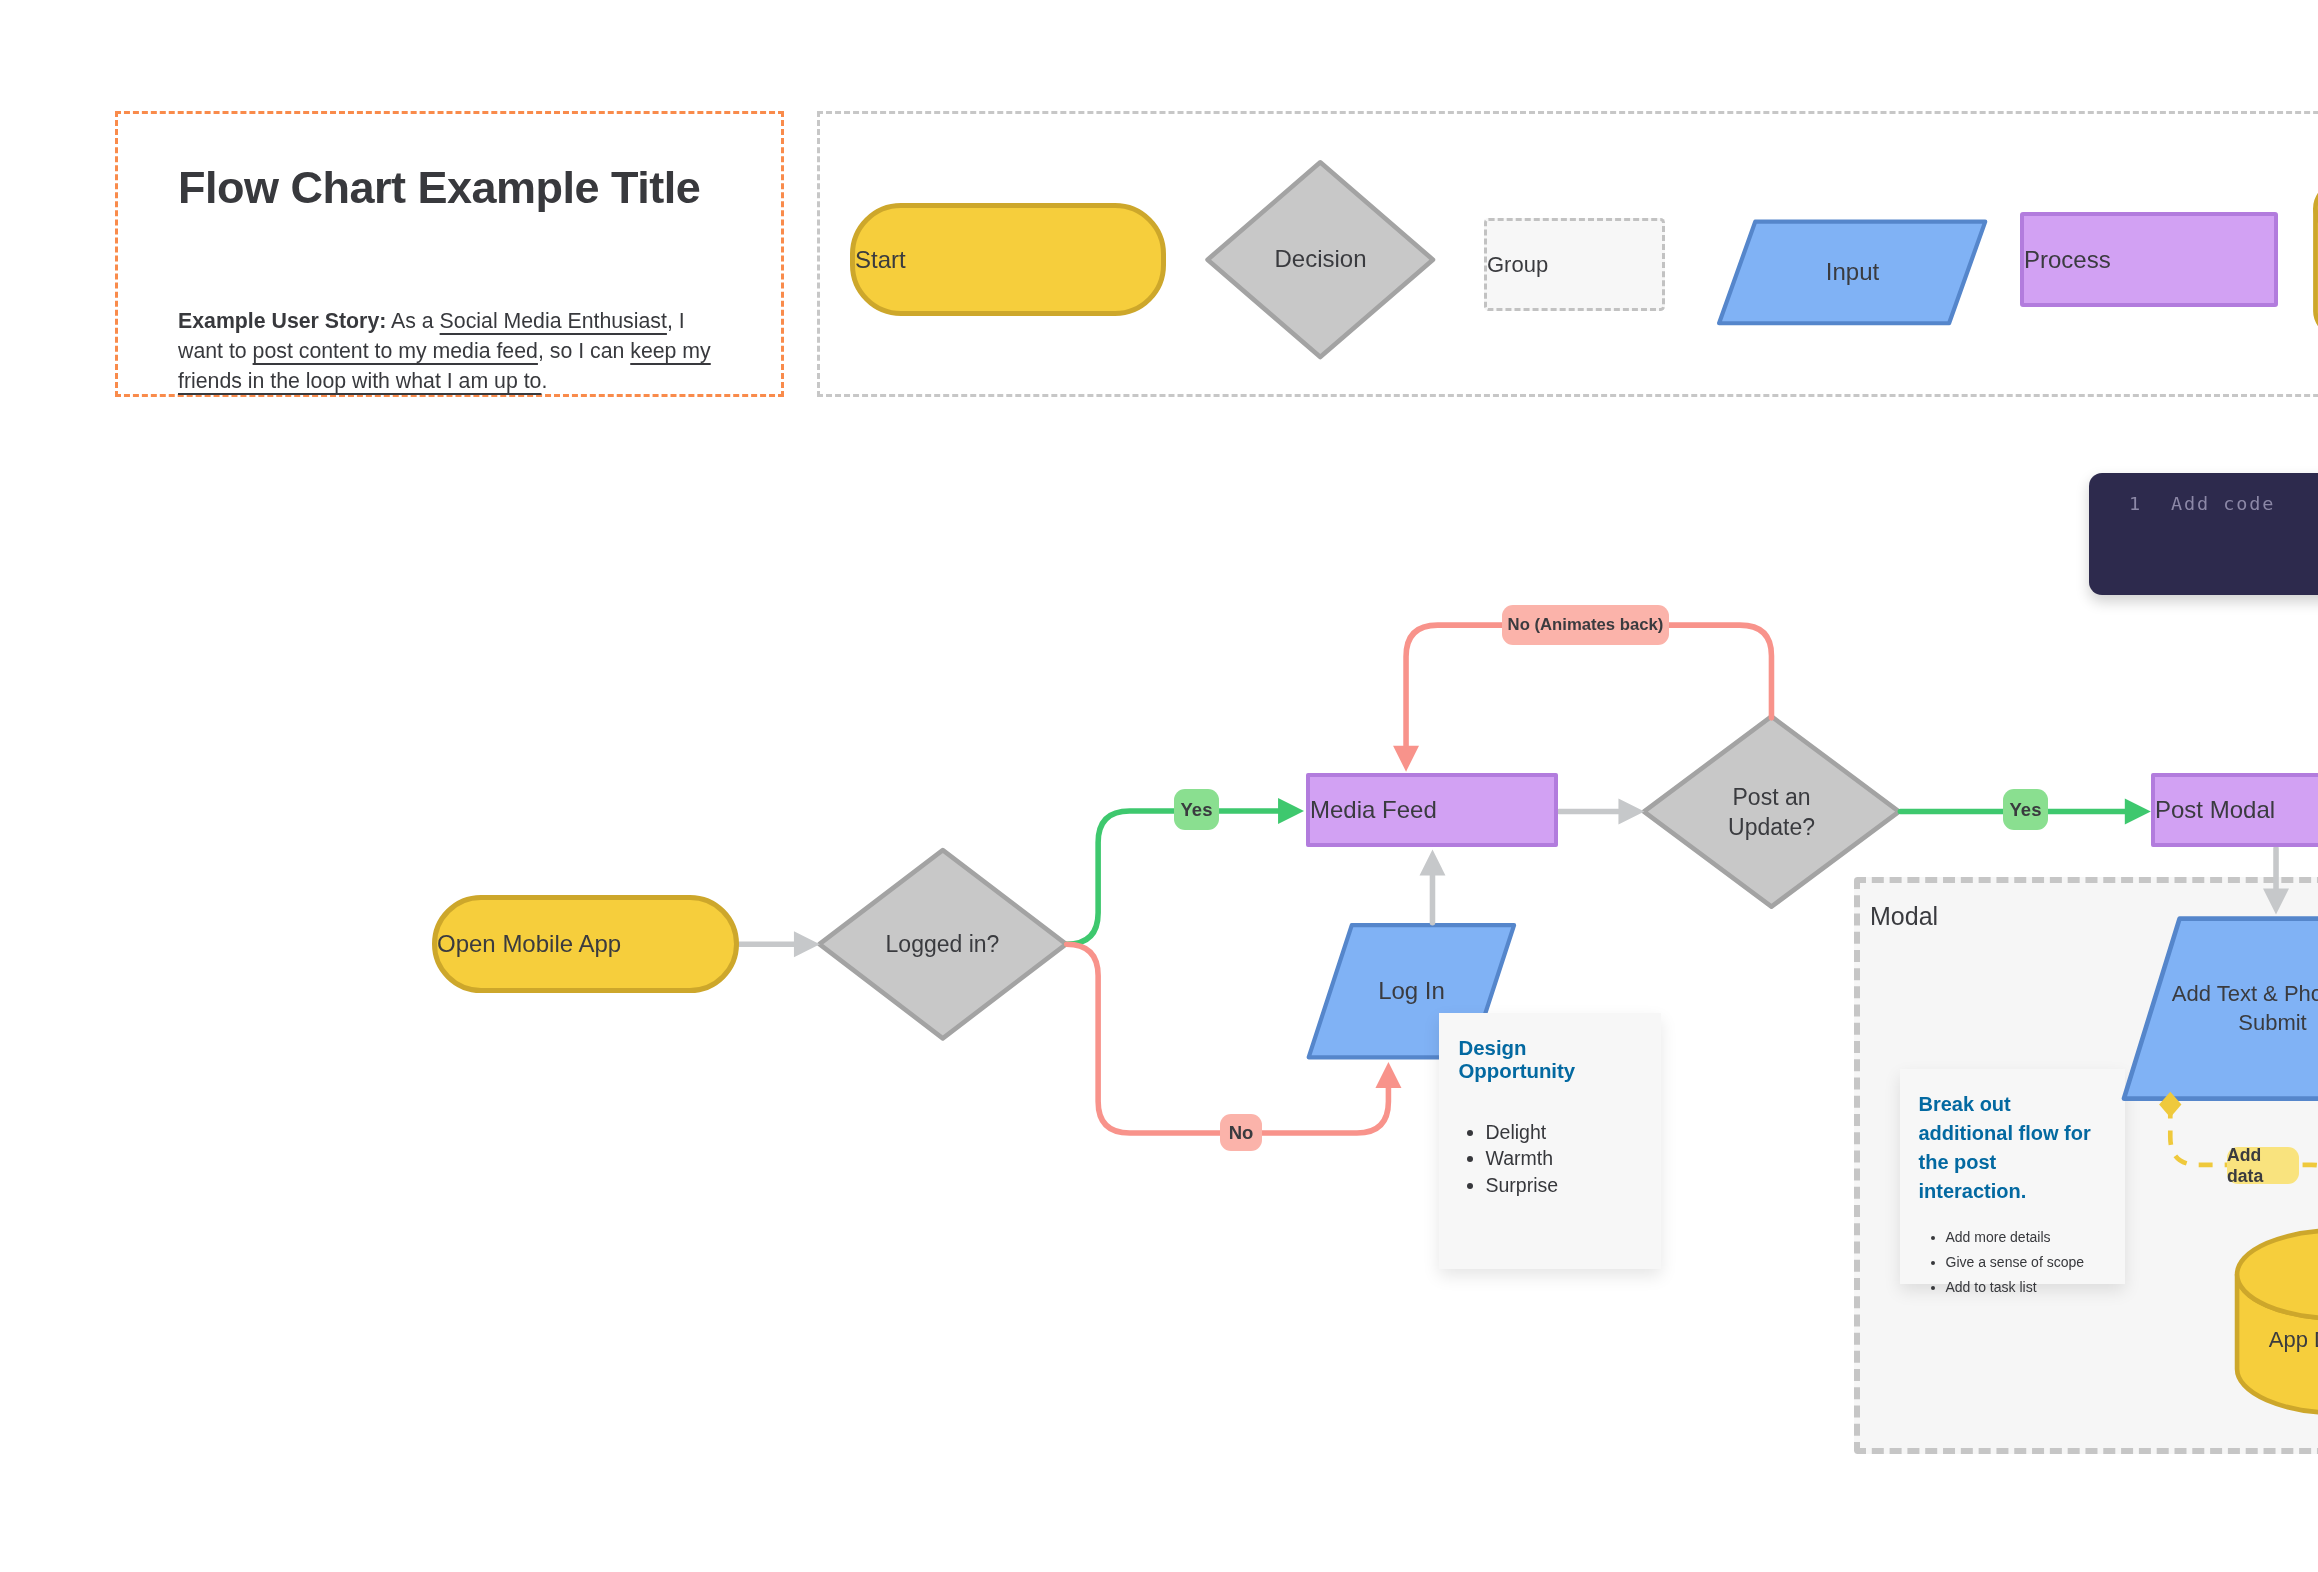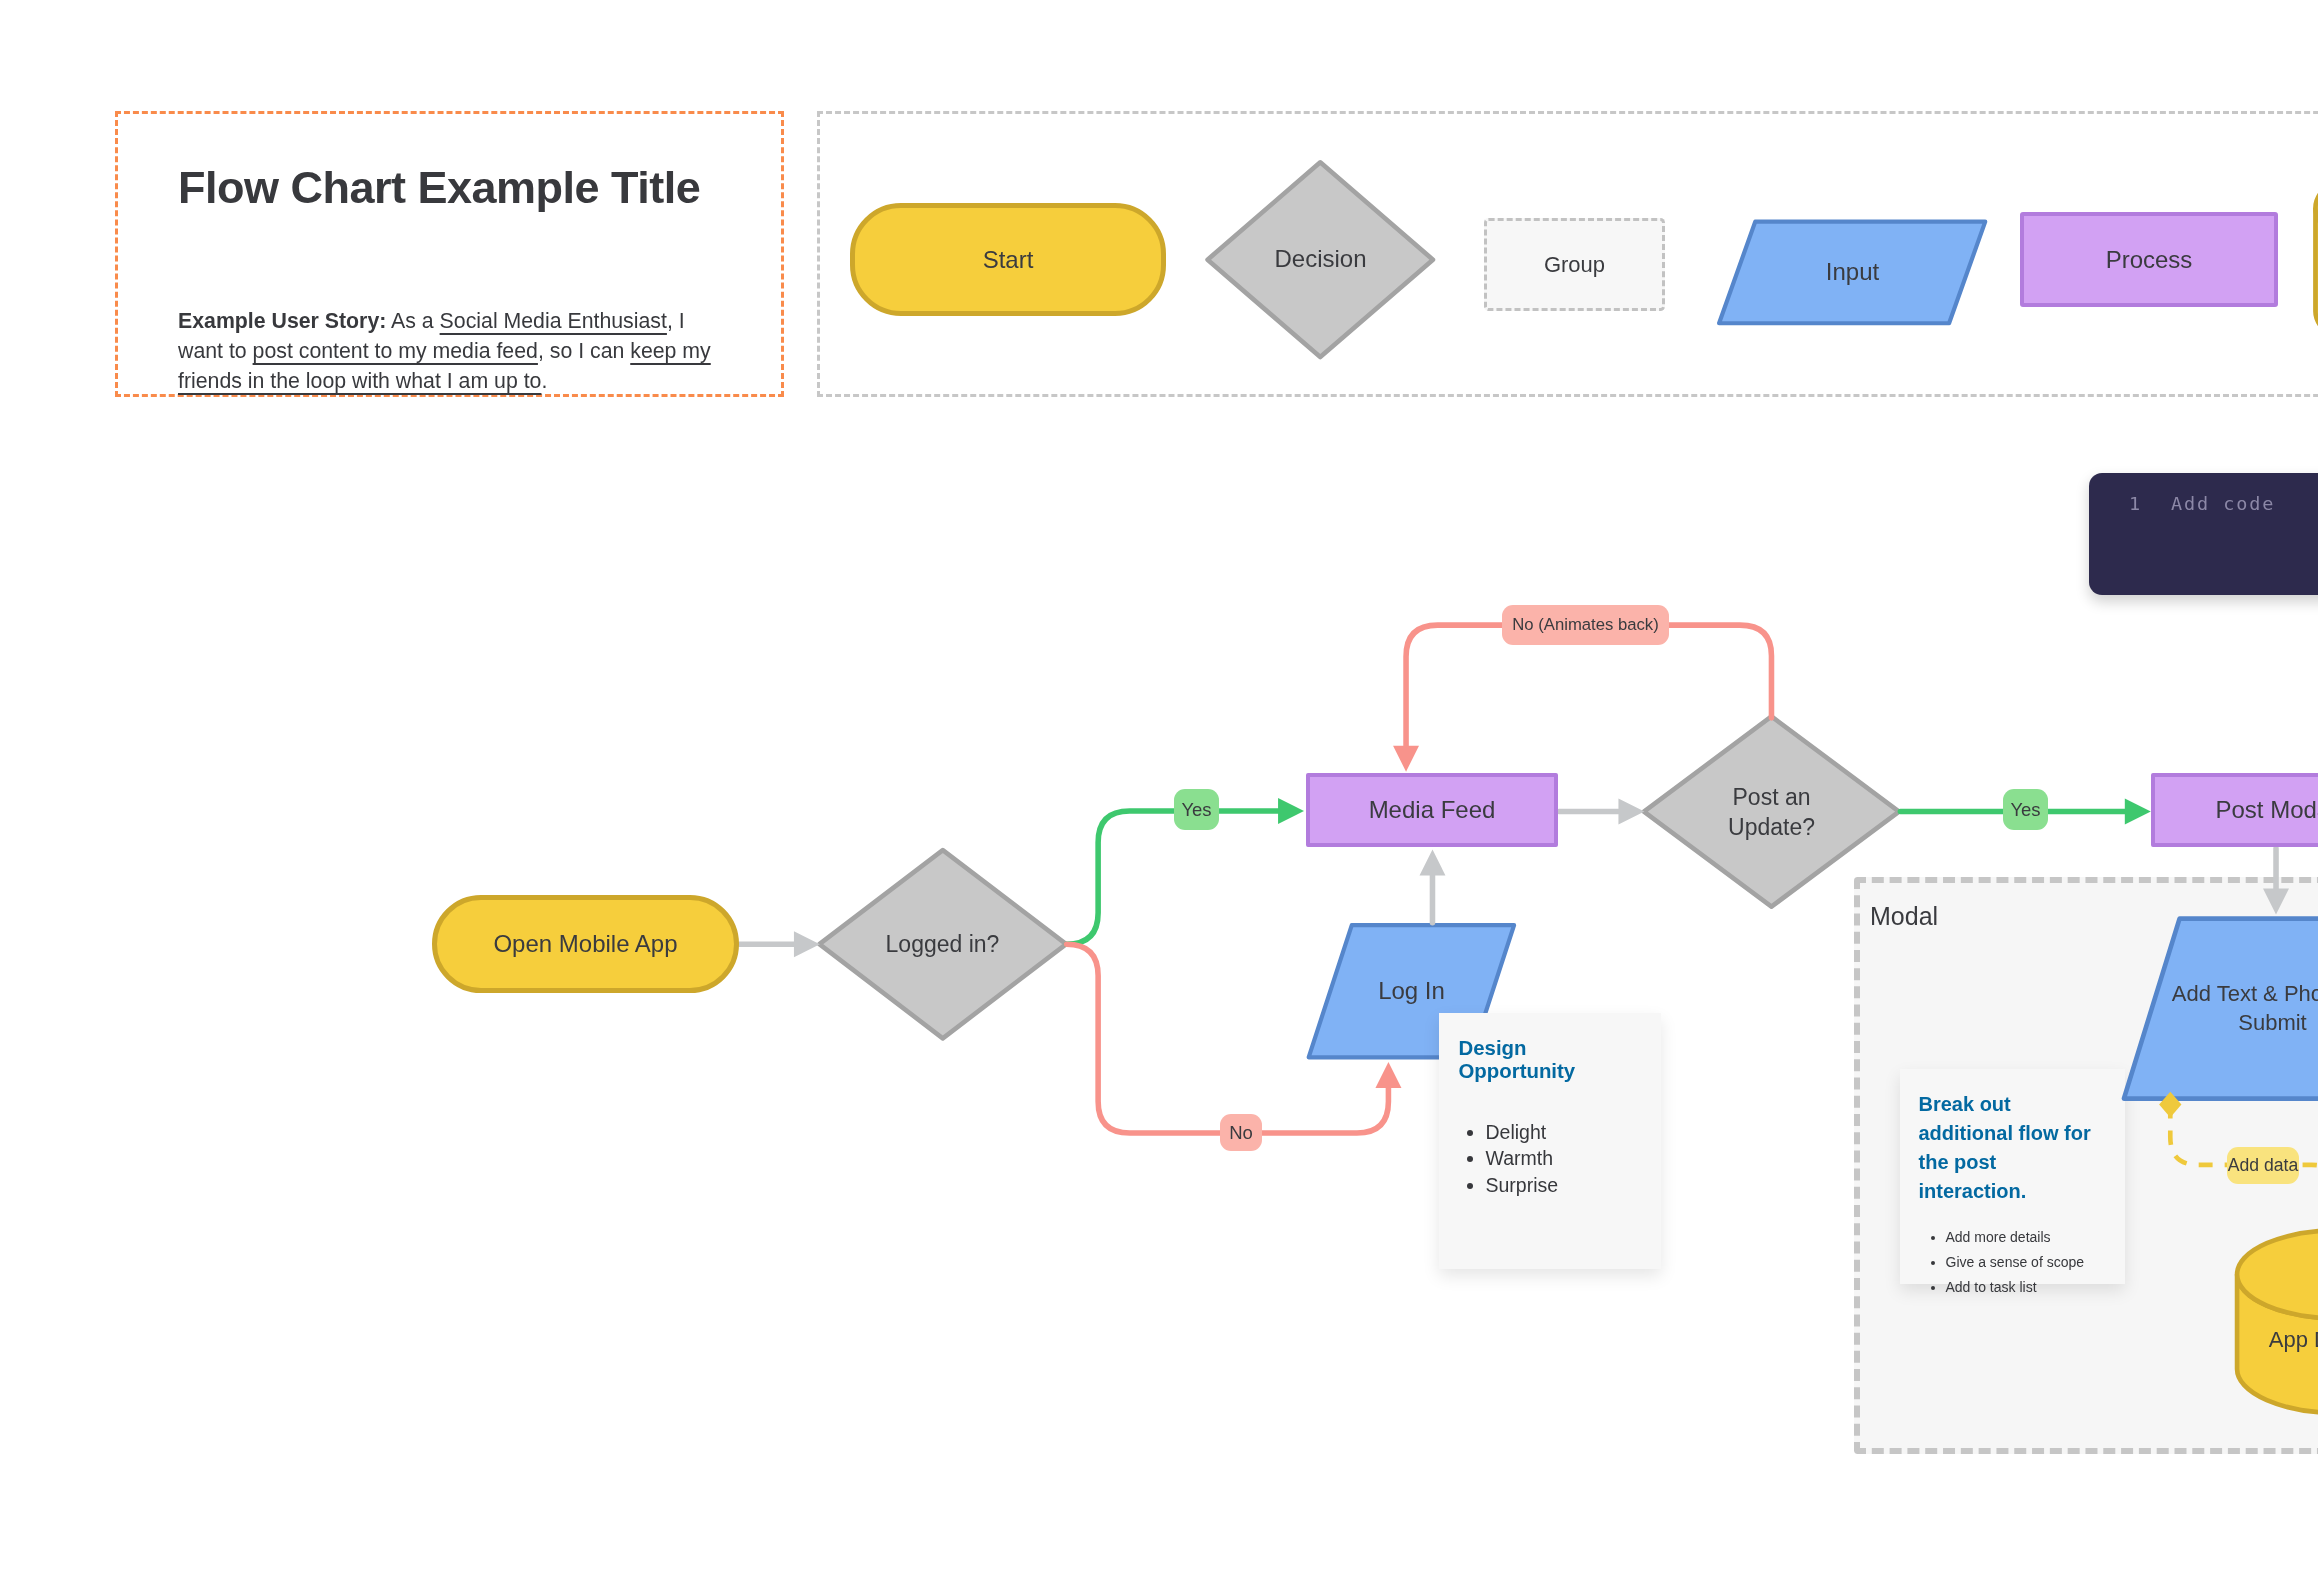--- a/index.html
+++ b/index.html
@@ -8,27 +8,27 @@
   .abs{position:absolute;box-sizing:border-box;}
   
   .title-card{left:115px;top:111px;width:669px;height:286px;border:3.7px dashed #F98B4B;background:#fff;
               padding:48px 60px;}
   .title-card h1{margin:0;font-size:45px;font-weight:700;color:#38393D;letter-spacing:-0.5px;}
   .story{margin:92px 0 0 0;font-size:21.3px;line-height:30px;color:#38393D;width:547px;}
   .story .b{font-weight:700;}
   .story .u{text-decoration:underline;text-decoration-thickness:1.9px;text-underline-offset:5.1px;}
   .shapes-card{left:817px;top:111px;width:2124px;height:286px;border:3.7px dashed #C7C7C7;background:#fff;}
   
-  .node{display:flex;align-items:center;justify-content:center;text-align:center;
+  .node{display:flex;align-items:center;justify-content:flex-start;text-align:center;
         font-size:24px;font-weight:500;color:#3A3B3F;}
   .pill-yellow{background:#F6CE3C;border:5.6px solid #CDA72B;border-radius:51px;}
   .rect-purple{background:#D2A1F3;border:4.2px solid #B27CDD;border-radius:2px;}
   .rect-group{background:#F7F7F7;border:3.7px dashed #C2C2C2;border-radius:4.6px;}
   .badge{display:flex;align-items:center;justify-content:center;border-radius:11px;
-         font-size:18.5px;font-weight:400;color:#3A3B3F;}
+         font-size:18.5px;font-weight:700;color:#3A3B3F;}
   .note{background:#F7F7F7;box-shadow:0 7.4px 16px rgba(0,0,0,0.10);}
   .note h3{margin:0;font-weight:700;color:#0369a1;}
   .note ul{margin:0;padding-left:27px;color:#37383C;}
   .shape-label{position:absolute;display:flex;align-items:center;justify-content:center;text-align:center;
                font-size:24px;font-weight:500;color:#3A3B3F;pointer-events:none;}
   
   #legend-start{left:850px;top:203px;width:316px;height:113px;}
   #legend-group{left:1484px;top:218px;width:181px;height:93px;font-size:22px;}
   #legend-process{left:2020px;top:212px;width:258px;height:95px;background:#D2A1F3;border:4.2px solid #B27CDD;border-radius:3px;}
   #node-open-app{left:432px;top:895px;width:307px;height:98px;border-radius:49px;}

